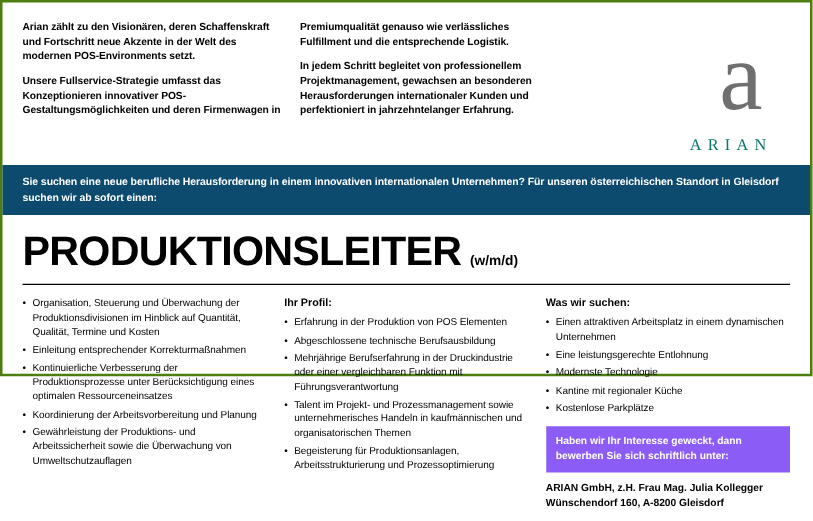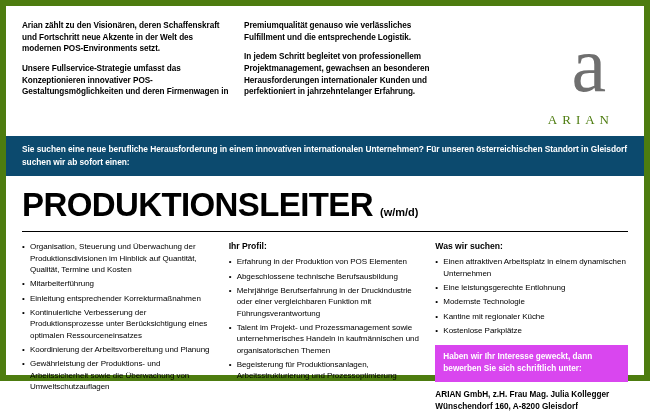--- a/index.html
+++ b/index.html
@@ -10,23 +10,23 @@
     width: 650px;
     height: 417px;
     background: #ffffff;
     font-family: "Liberation Sans", sans-serif;
     color: #000000;
     overflow: hidden;
   }
   .ad {
     position: relative;
     width: 650px;
-    height: 381px;
+    height: 301px;
     box-sizing: border-box;
-    border: 6px solid #4d7c0f;
+    border: 2px solid #4d7c0f;
     background: #ffffff;
   }
 
   
   .intro {
     display: flex;
     padding: 14px 16px 0 16px;
     gap: 14px;
   }
   .intro-col {
@@ -54,21 +54,21 @@
     color: #6f6f6f;
     font-weight: normal;
   }
   .logo-word {
     position: absolute;
     right: 14px;
     top: 92px;
     font-family: "Liberation Serif", serif;
     font-size: 13px;
     letter-spacing: 5px;
-    color: #4d7c0f;
+    color: #0f766e;
   }
 
   
   .banner {
     margin-top: 6px;
     background: #0c4a6e;
     color: #ffffff;
     padding: 7px 16px 8px 16px;
     font-size: 8.4px;
     font-weight: bold;
@@ -132,21 +132,21 @@
   ul.bullets li:before {
     content: "\2022";
     position: absolute;
     left: 0;
     top: 0;
   }
 
   
   .contact-box {
     margin-top: 9px;
-    background: #d946ef;
+    background: #8b5cf6;
     color: #ffffff;
     padding: 6px 8px 7px 8px;
     font-size: 8.2px;
     font-weight: bold;
     line-height: 1.45;
   }
   .contact-info {
     margin-top: 7px;
     font-size: 8.2px;
     line-height: 1.5;
@@ -181,21 +181,20 @@
     <div class="headline">PRODUKTIONSLEITER</div>
     <div class="headline-sub">(w/m/d)</div>
   </div>
   <div class="rule"></div>
 
   <div class="cols">
 
     <div class="col col1">
       <ul class="bullets">
         <li>Organisation, Steuerung und Überwachung der Produktionsdivisionen im Hinblick auf Quantität, Qualität, Termine und Kosten</li>
-        <li>Mitarbeiterführung</li>
         <li>Einleitung entsprechender Korrekturmaßnahmen</li>
         <li>Kontinuierliche Verbesserung der Produktionsprozesse unter Berücksichtigung eines optimalen Ressourceneinsatzes</li>
         <li>Koordinierung der Arbeitsvorbereitung und Planung</li>
         <li>Gewährleistung der Produktions- und Arbeitssicherheit sowie die Überwachung von Umweltschutzauflagen</li>
       </ul>
     </div>
 
     <div class="col col2">
       <div class="col-title">Ihr Profil:</div>
       <ul class="bullets">

